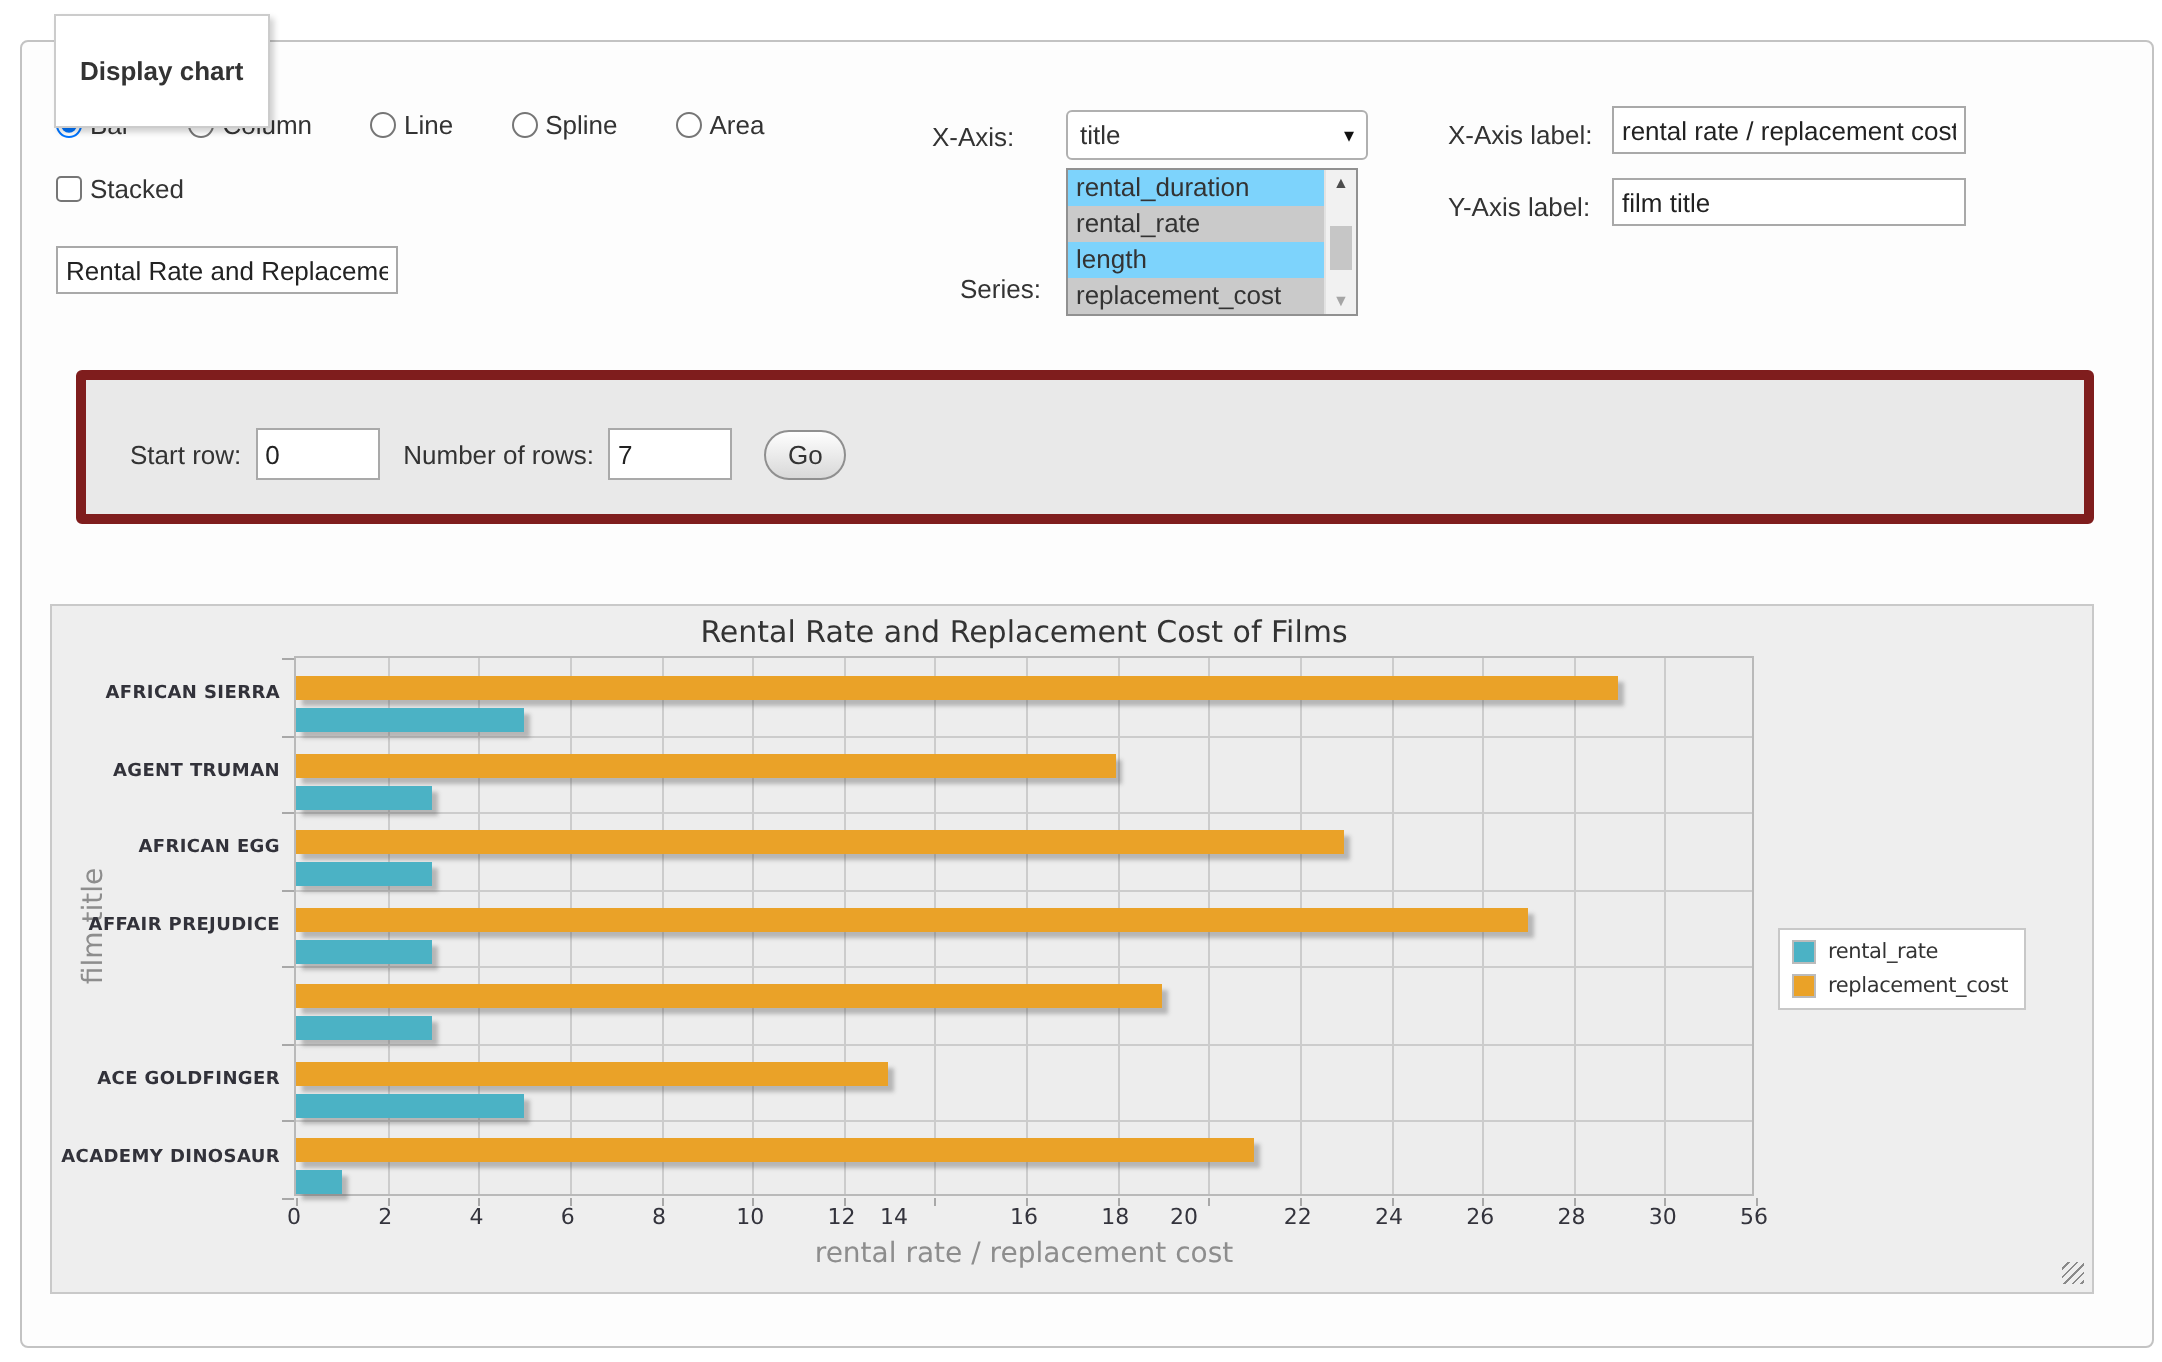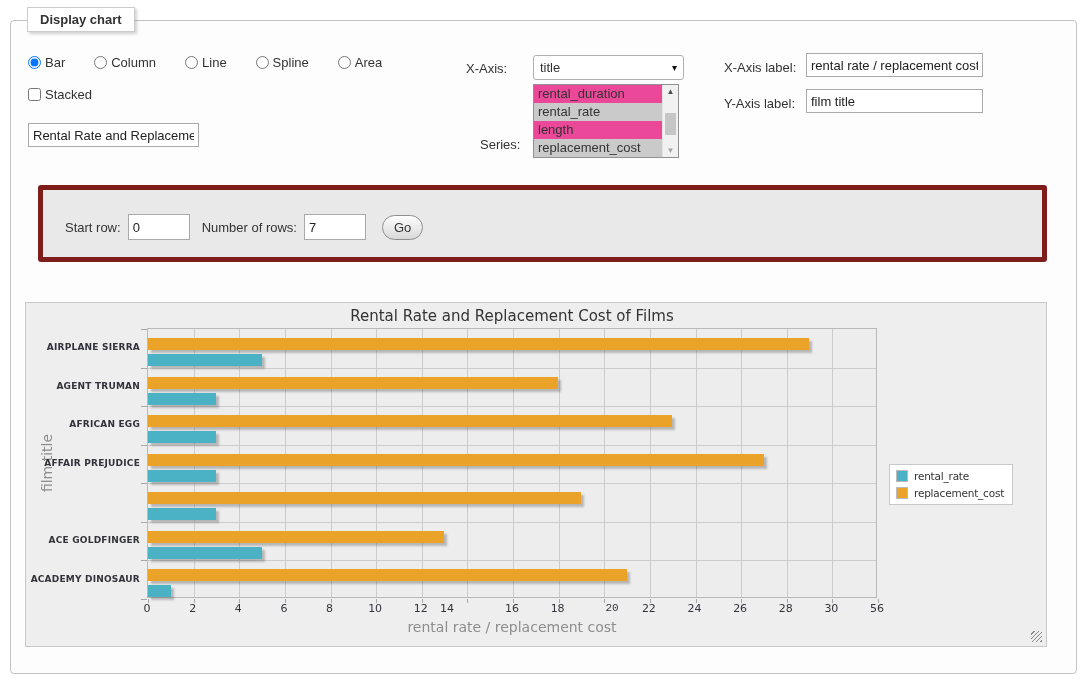--- a/index.html
+++ b/index.html
@@ -4,41 +4,41 @@
 <style>
   * { box-sizing: border-box; margin: 0; padding: 0; }
   html,body { width:1081px; height:681px; background:#ffffff;
     font-family:"Liberation Sans", sans-serif; font-size:13px; color:#333;
     position:relative; overflow:hidden; }
   .abs { position:absolute; }
 
   
   .fieldset { left:10px; top:20px; width:1067px; height:654px;
     border:1px solid #c3c3c3; border-radius:4px; background:#fdfdfd; }
-  .legendbox { left:27px; top:7px; padding:4px 12px; background:#fff;
+  .legendbox { left:27px; top:7px; padding:20px 12px; background:#fff;
     border:1px solid #ccc; box-shadow:2px 2px 3px rgba(0,0,0,0.18);
     font-weight:bold; color:#333; z-index:5; }
 
   
   .radio-row { left:28px; top:55px; display:flex; gap:29px; align-items:center; }
   .radio-row label, .chk-row label { display:flex; gap:4px; align-items:center; }
   .chk-row { left:28px; top:87px; }
   input[type="text"] { border:1px solid #a9a9a9; padding:2px 4px; font:13px "Liberation Sans",sans-serif;
     color:#222; background:#fff; }
   .title-input { left:28px; top:123px; width:171px; height:24px; }
   .lbl { color:#333; }
   .lbl-xaxis { left:466px; top:61px; }
   .lbl-series { left:480px; top:137px; }
   .lbl-xlab { left:724px; top:60px; }
   .lbl-ylab { left:724px; top:96px; }
   .fake-select { left:533px; top:55px; width:151px; height:25px; background:#fff;
     border:1px solid #b0b0b0; border-radius:3px; display:flex; align-items:center;
     padding:0 6px; justify-content:space-between; }
   .fake-select .arrow { font-size:10px; color:#111; }
-  .listbox { left:533px; top:84px; width:146px; height:74px; background:#ec4899;
+  .listbox { left:533px; top:84px; width:146px; height:74px; background:#7dd3fc;
     border:1px solid #919191; display:flex; }
   .listbox .opts { flex:1; overflow:hidden; }
   .listbox .opt { height:18px; line-height:18px; padding-left:4px; white-space:nowrap; }
   .listbox .opt.sel { background:#cacaca; }
   .sbar { width:16px; background:#f1f1f1; border-left:1px solid #e2e2e2; position:relative; }
   .sbar .up { position:absolute; top:2px; left:0; right:0; text-align:center; font-size:8px; color:#4d4d4d; }
   .sbar .dn { position:absolute; bottom:2px; left:0; right:0; text-align:center; font-size:8px; color:#a5a5a5; }
   .sbar .thumb { position:absolute; left:2px; right:2px; top:28px; height:22px; background:#c6c6c6; }
   .input-xlab { left:806px; top:53px; width:177px; height:24px; }
   .input-ylab { left:806px; top:89px; width:177px; height:24px; }
@@ -231,26 +231,26 @@
 <div class="xtick" style="left: 104px;">0</div>
     <div class="xtick" style="left: 149.625px;">2</div>
     <div class="xtick" style="left: 195.25px;">4</div>
     <div class="xtick" style="left: 240.875px;">6</div>
     <div class="xtick" style="left: 286.5px;">8</div>
     <div class="xtick" style="left: 332.125px;">10</div>
     <div class="xtick" style="left: 377.75px;">12</div>
     <div class="xtick" style="left: 404px;">14</div>
     <div class="xtick" style="left: 469px;">16</div>
     <div class="xtick" style="left: 514.625px;">18</div>
-    <div class="xtick" style="left: 569px; font-family: Liberation Mono, monospace;">20</div>
+    <div class="xtick" style="left: 549px;">20</div>
     <div class="xtick" style="left: 605.875px;">22</div>
     <div class="xtick" style="left: 651.5px;">24</div>
     <div class="xtick" style="left: 697.125px;">26</div>
     <div class="xtick" style="left: 742.75px;">28</div>
     <div class="xtick" style="left: 788.375px;">30</div>
     <div class="xtick" style="left: 834px;">56</div>
-    <div class="ycat" style="top: 25px; height: 38.5714px;">AIRPLANE SIERRA</div>
+    <div class="ycat" style="top: 25px; height: 38.5714px;">AFRICAN SIERRA</div>
     <div class="ycat" style="top: 63.5714px; height: 38.5714px;">AGENT TRUMAN</div>
     <div class="ycat" style="top: 102.143px; height: 38.5714px;">AFRICAN EGG</div>
     <div class="ycat" style="top: 140.714px; height: 38.5714px;">AFFAIR PREJUDICE</div>
     <div class="ycat" style="top: 217.857px; height: 38.5714px;">ACE GOLDFINGER</div>
     <div class="ycat" style="top: 256.429px; height: 38.5714px;">ACADEMY DINOSAUR</div>
   </div>
 
 </body></html>

